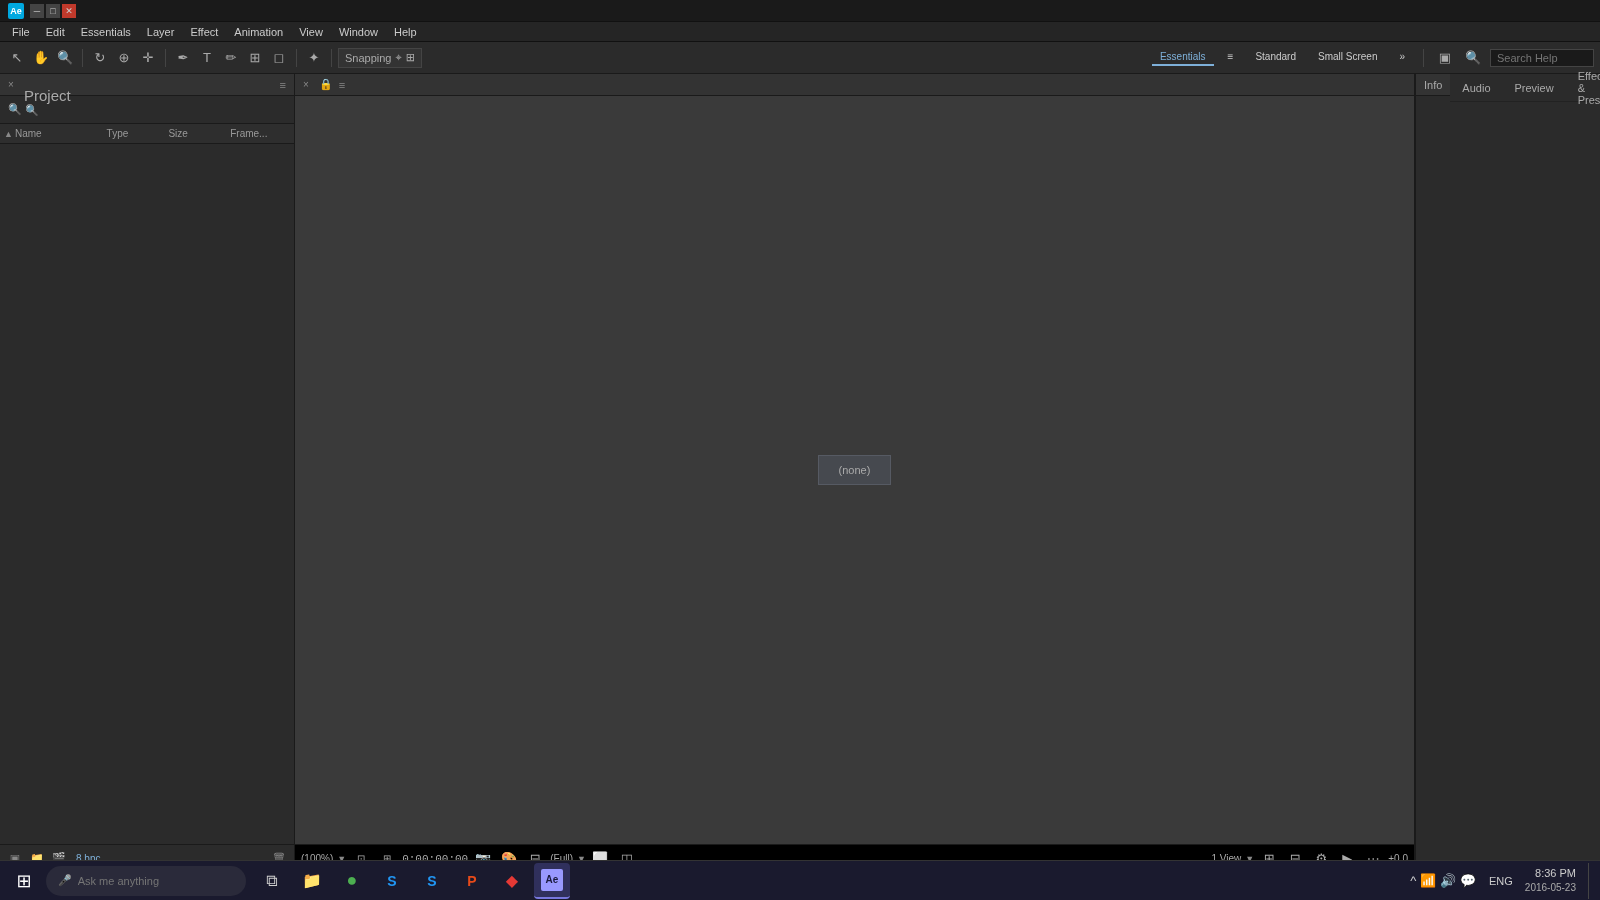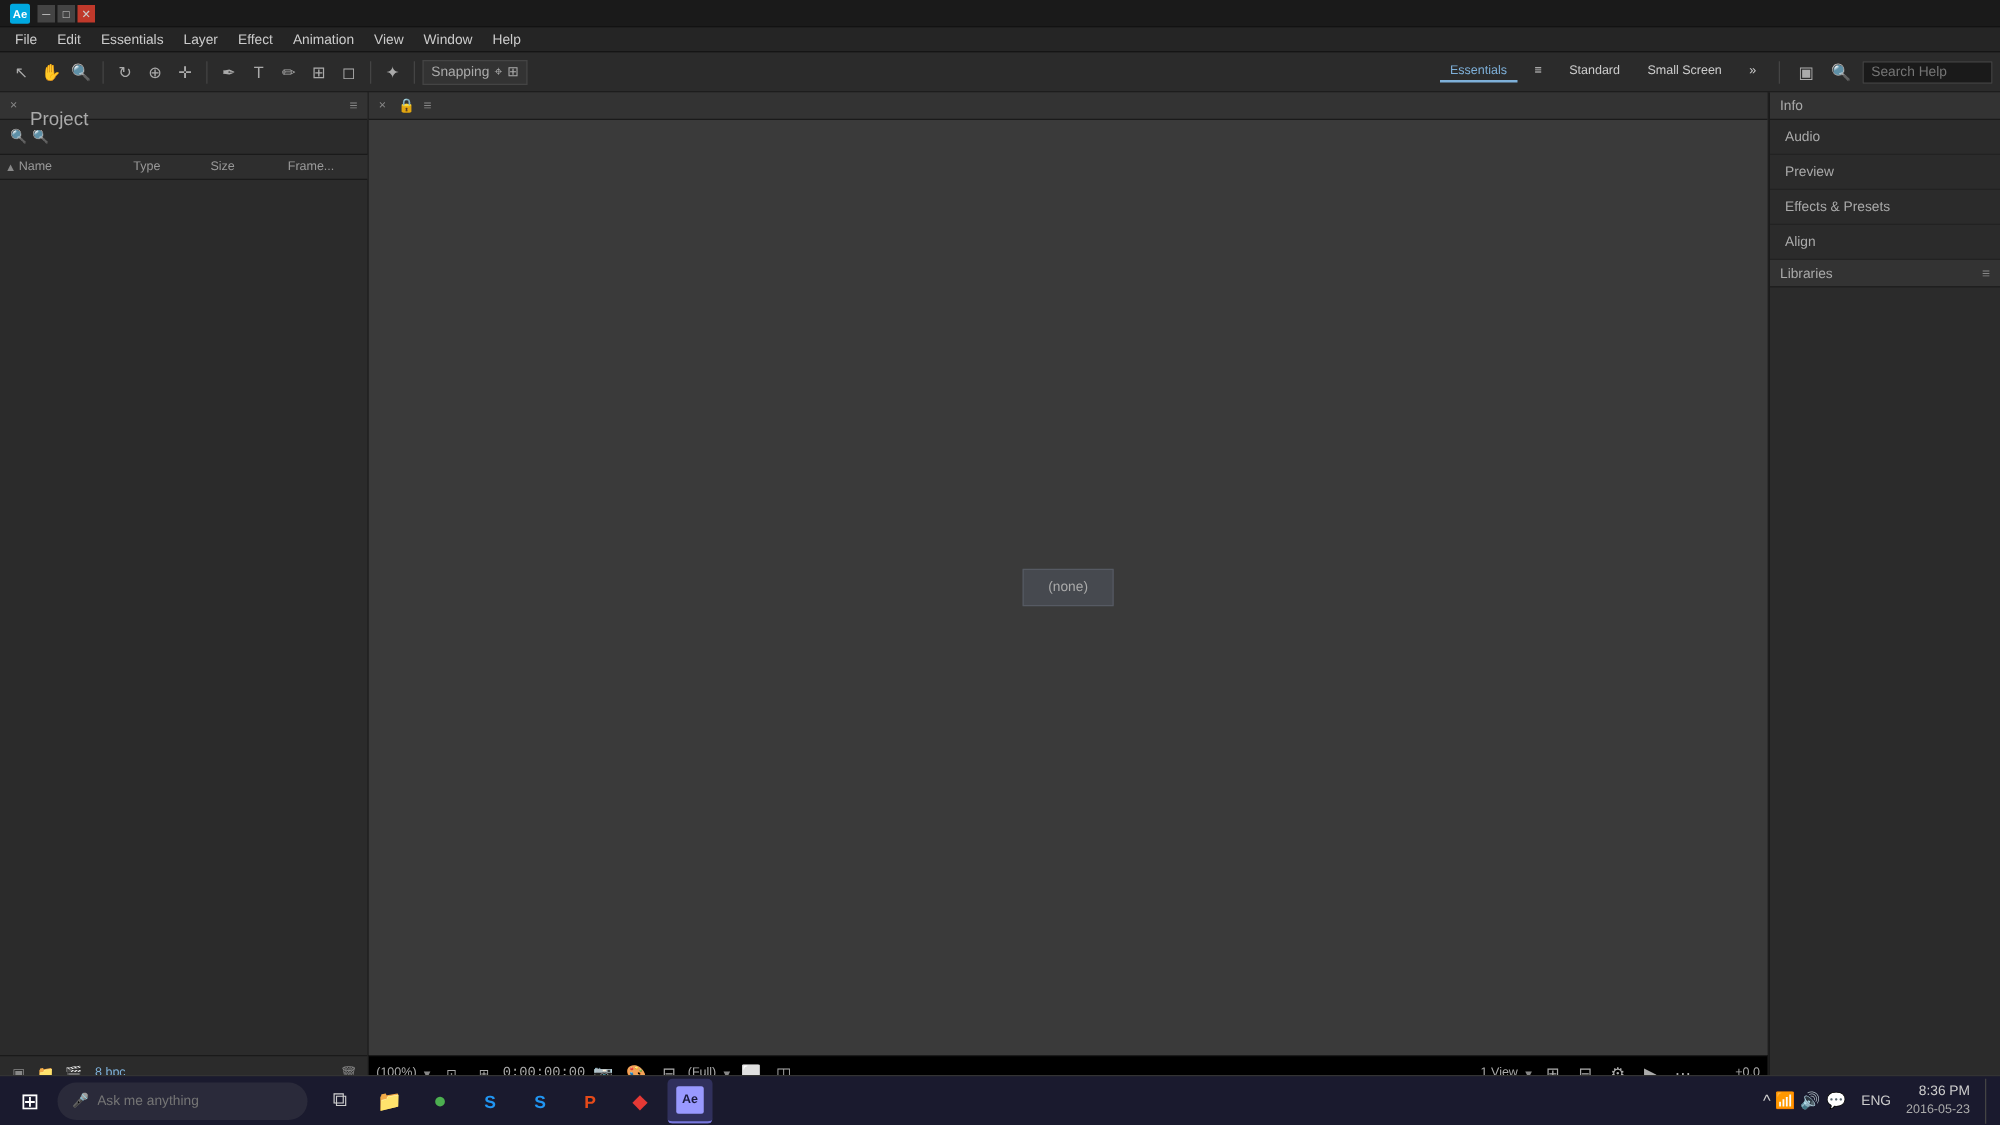--- a/index.html
+++ b/index.html
@@ -310,21 +310,21 @@
       color: #aaa;
       font-family: 'Courier New', monospace;
     }
 
     
     #panel-right {
       width: 185px;
       background: #2b2b2b;
       border-left: 1px solid #1a1a1a;
       display: flex;
-      flex-direction: column;
+      flex-direction: row;
       flex-shrink: 0;
     }
     .right-panel-item {
       height: 28px;
       display: flex;
       align-items: center;
       padding: 0 12px;
       border-bottom: 1px solid #222;
       font-size: 11px;
       color: #aaa;
@@ -652,21 +652,21 @@
       <button class="tool-btn">⬜</button>
       <button class="tool-btn">◫</button>
       <span style="flex:1;"></span>
       <span style="cursor:pointer;">1 View</span>
       <span class="chevron-icon">▼</span>
       <button class="tool-btn">⊞</button>
       <button class="tool-btn">⊟</button>
       <button class="tool-btn">⚙</button>
       <button class="tool-btn">▶</button>
       <button class="tool-btn">⋯</button>
-      <span style="cursor:pointer;margin-left:27px;">+0.0</span>
+      <span style="cursor:pointer;">+0.0</span>
     </div>
   </div>
 
   <div id="panel-right">
     <div class="right-panel-header">
       <span>Info</span>
     </div>
     <div class="right-panel-item">
       <span>Audio</span>
     </div>

